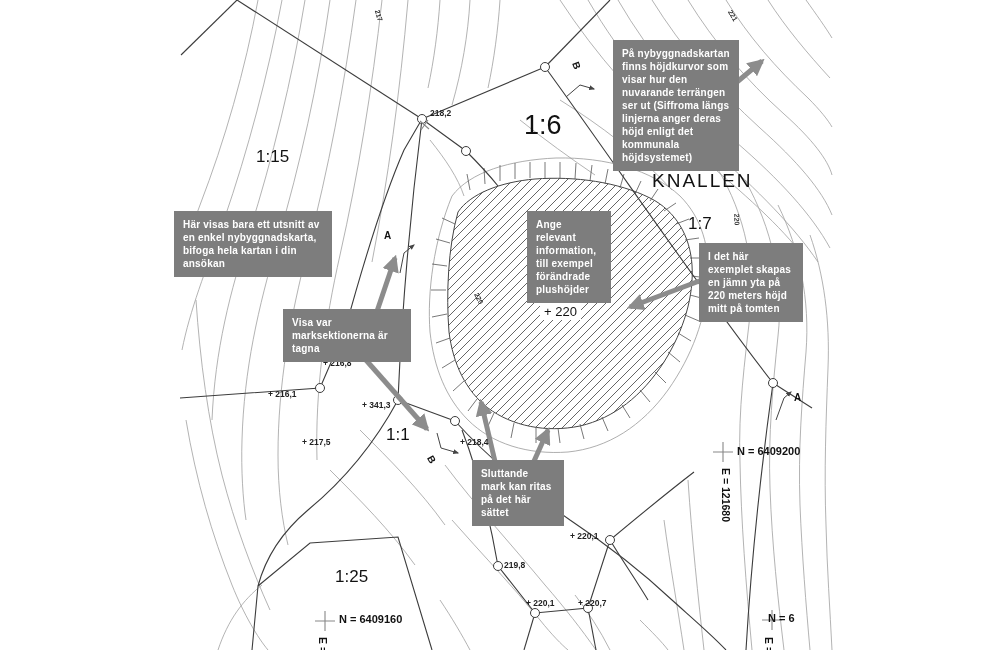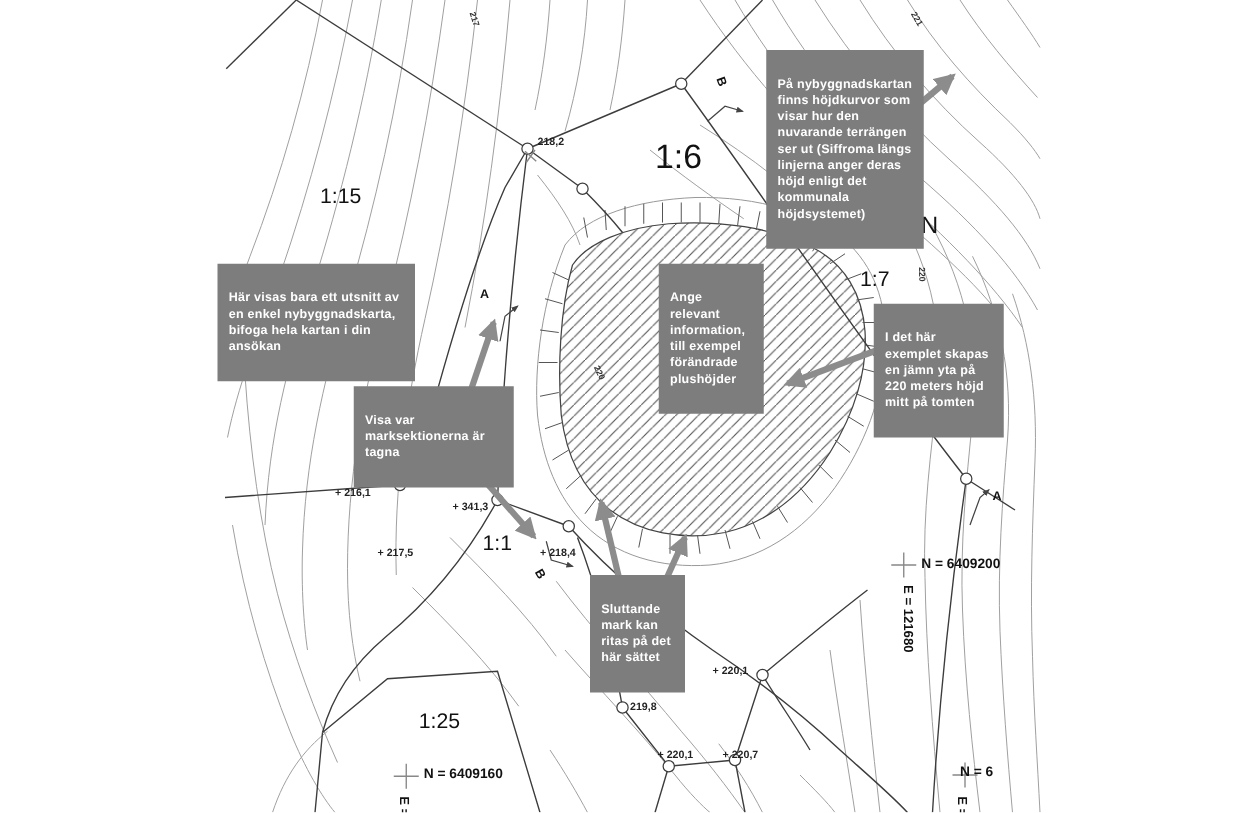--- a/index.html
+++ b/index.html
@@ -5,21 +5,21 @@
   * { margin:0; padding:0; box-sizing:border-box; }
   html,body { background:#fff; }
   .page {
     position:relative; width:1000px; height:650px; overflow:hidden;
     background:#fff; font-family:"Liberation Sans", sans-serif; color:#1a1a1a;
   }
   .map-lines { position:absolute; left:0; top:0; width:1000px; height:650px; }
   .callout {
     position:absolute; background:#7d7d7d; color:#fff;
     font-size:10px; font-weight:700; line-height:1.3; letter-spacing:.2px;
-    padding:21px 9px; z-index:5;
+    padding:7px 9px; z-index:5;
   }
   .lbl { position:absolute; z-index:4; white-space:nowrap; }
   .parcel { font-size:17px; color:#111; }
   .parcel-big { font-size:27px; color:#111; }
   .place { font-size:19px; letter-spacing:2px; color:#111; }
   .elev { font-size:8.5px; font-weight:700; color:#222; }
   .coord { font-size:11px; font-weight:700; color:#111; }
   .vert { writing-mode:vertical-rl; }
   .clabel { font-size:7px; font-weight:700; color:#333; }
   .seclet { font-size:10px; font-weight:700; color:#111; }
@@ -153,36 +153,36 @@
       <path d="M530 470 L548 430" marker-end="url(#ahGray)"></path>
       <path d="M702 280 L630 307" marker-end="url(#ahGray)"></path>
     </g>
   </svg>
 
   <div class="callout" style="left:613px; top:40px; width:126px;">På nybyggnadskartan finns höjdkurvor som visar hur den nuvarande terrängen ser ut (Siffroma längs linjerna anger deras höjd enligt det kommunala höjdsystemet)</div>
   <div class="callout" style="left:174px; top:211px; width:158px;">Här visas bara ett utsnitt av en enkel nybyggnadskarta, bifoga hela kartan i din ansökan</div>
   <div class="callout" style="left:527px; top:211px; width:84px;">Ange relevant information, till exempel förändrade plushöjder</div>
   <div class="callout" style="left:283px; top:309px; width:128px;">Visa var marksektionerna är tagna</div>
   <div class="callout" style="left:699px; top:243px; width:104px;">I det här exemplet skapas en jämn yta på 220 meters höjd mitt på tomten</div>
-  <div class="callout" style="left:472px; top:460px; width:76px;">Sluttande mark kan ritas på det här sättet</div>
+  <div class="callout" style="left:472px; top:460px; width:92px;">Sluttande mark kan ritas på det här sättet</div>
 
   <div class="lbl parcel" style="left:256px; top:147px;">1:15</div>
   <div class="lbl parcel-big" style="left:524px; top:110px;">1:6</div>
   <div class="lbl parcel" style="left:688px; top:214px;">1:7</div>
   <div class="lbl parcel" style="left:386px; top:425px;">1:1</div>
   <div class="lbl parcel" style="left:335px; top:567px;">1:25</div>
   <div class="lbl place" style="left:652px; top:170px;">KNALLEN</div>
   <div class="lbl plush" style="left:540px; top:303px;">+ 220</div>
 
   <div class="lbl elev" style="left:430px; top:108px;">218,2</div>
   <div class="lbl elev" style="left:323px; top:358px;">+ 216,8</div>
   <div class="lbl elev" style="left:268px; top:389px;">+ 216,1</div>
   <div class="lbl elev" style="left:362px; top:400px;">+ 341,3</div>
   <div class="lbl elev" style="left:302px; top:437px;">+ 217,5</div>
-  <div class="lbl elev" style="left:432px; top:437px;">+ 218,4</div>
+  <div class="lbl elev" style="left:460px; top:437px;">+ 218,4</div>
   <div class="lbl elev" style="left:570px; top:531px;">+ 220,1</div>
   <div class="lbl elev" style="left:504px; top:560px;">219,8</div>
   <div class="lbl elev" style="left:526px; top:598px;">+ 220,1</div>
   <div class="lbl elev" style="left:578px; top:598px;">+ 220,7</div>
 
   <div class="lbl coord" style="left:737px; top:445px;">N = 6409200</div>
   <div class="lbl coord vert" style="left:720px; top:468px; font-size:10.5px;">E = 121680</div>
   <div class="lbl coord" style="left:339px; top:613px;">N = 6409160</div>
   <div class="lbl coord vert" style="left:317px; top:637px; font-size:10.5px;">E =</div>
   <div class="lbl coord" style="left:768px; top:612px;">N = 6</div>

